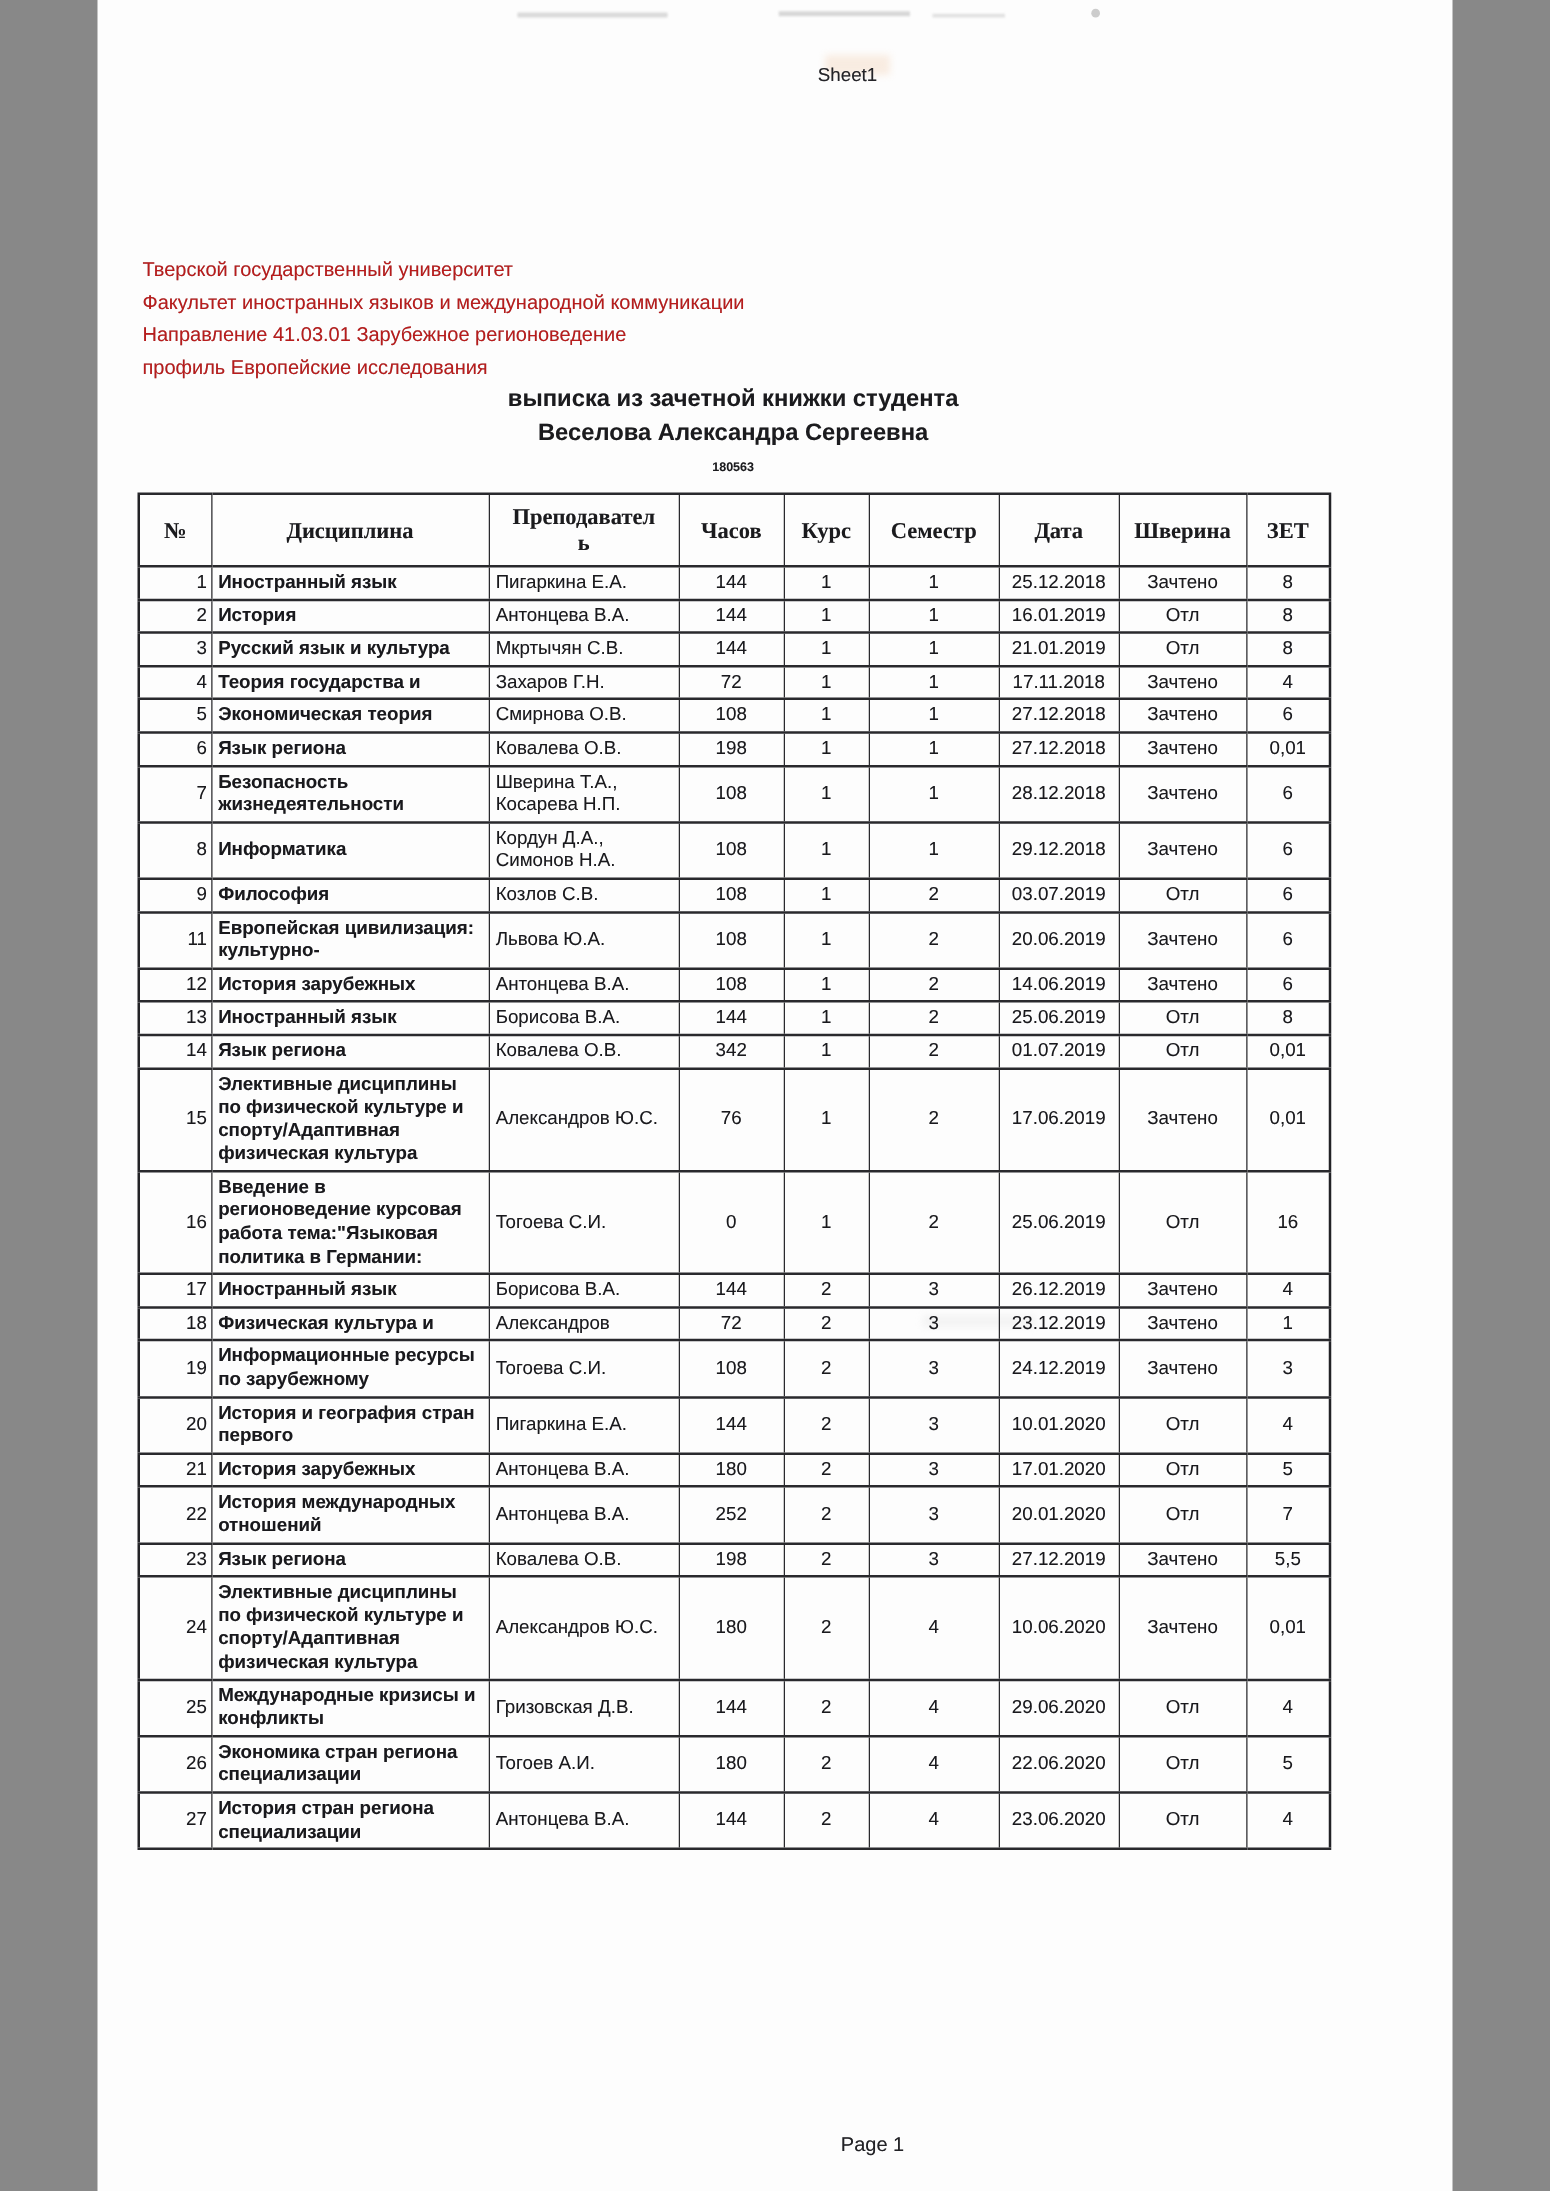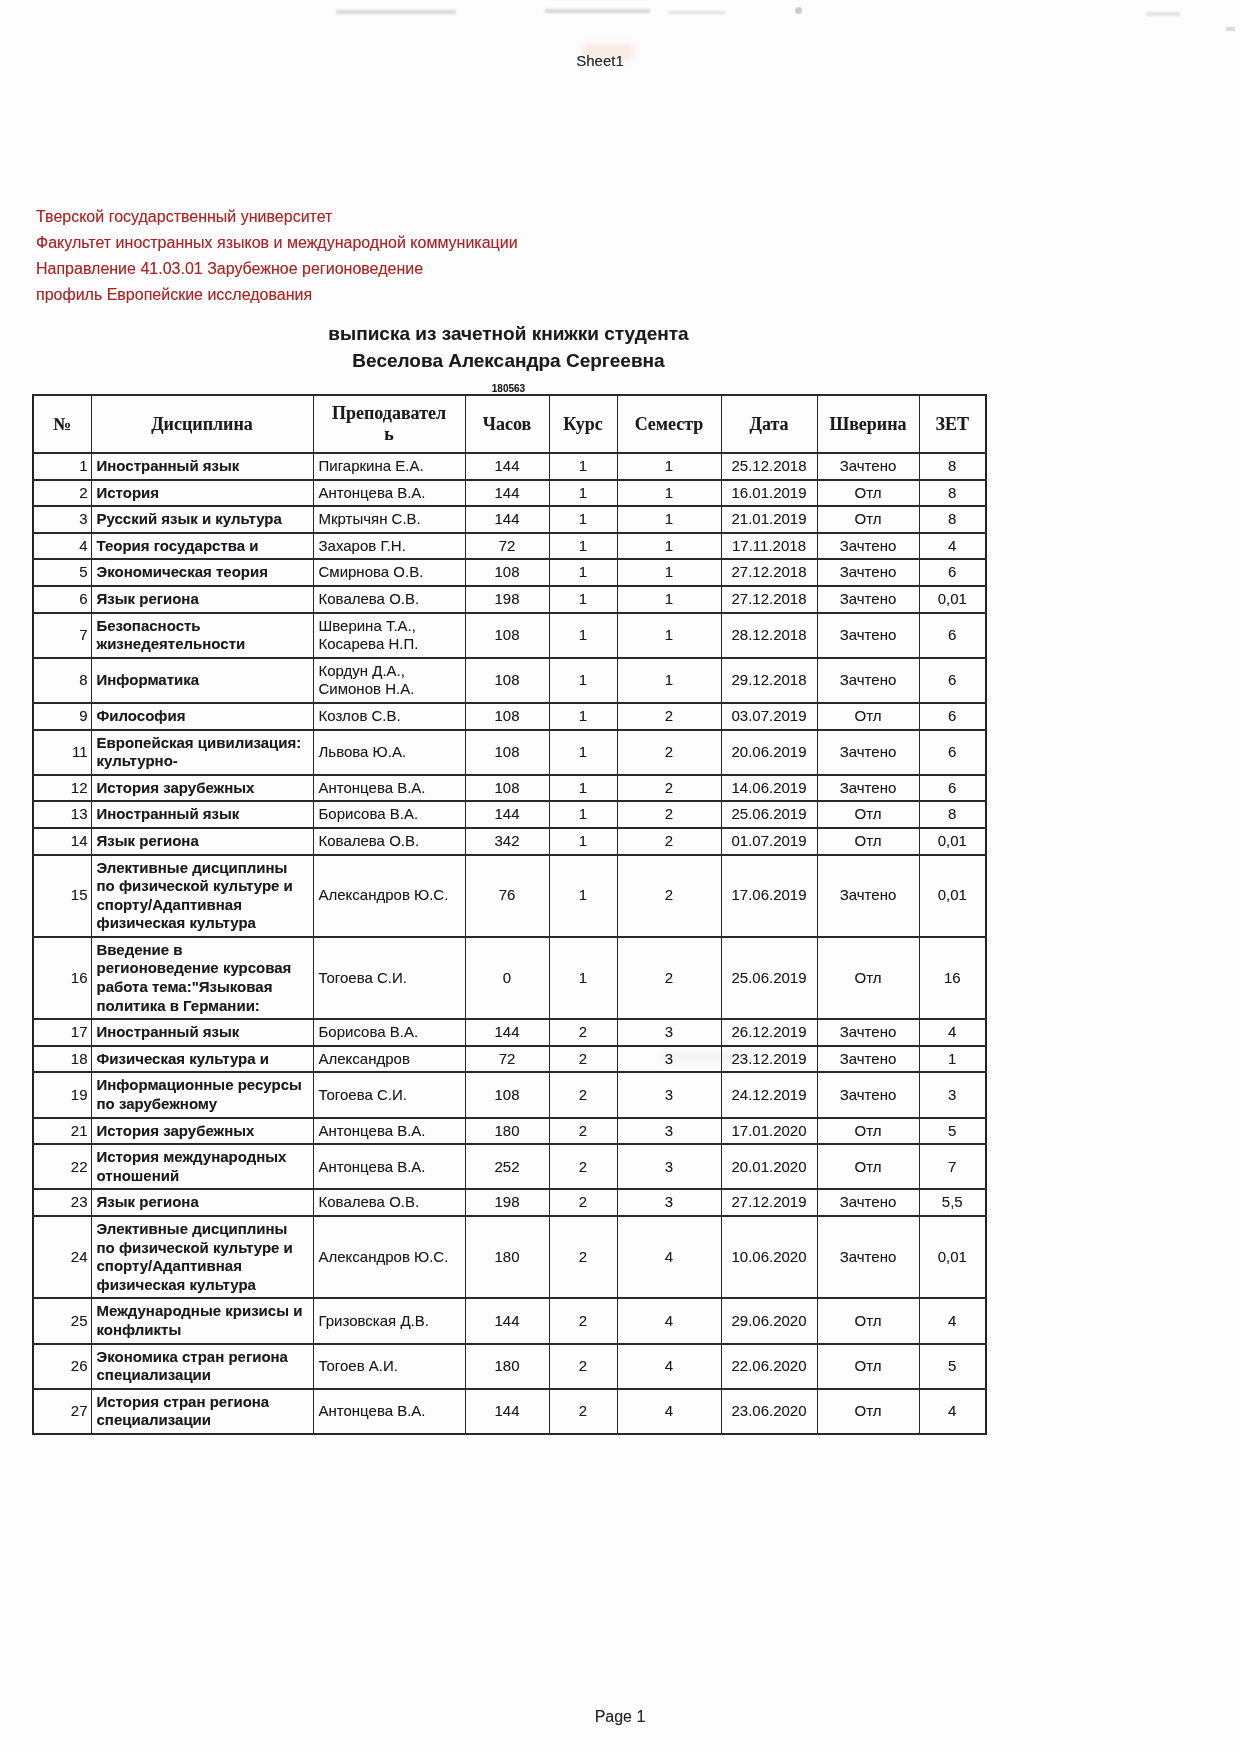--- a/index.html
+++ b/index.html
@@ -1,18 +1,18 @@
 <!DOCTYPE html>
 <html lang="ru"><head>
 <meta charset="utf-8">
 <style>
   html,body { margin:0; padding:0; background:#888; }
   .page {
     position: relative;
-    width: 1240px;
+    width: 1084px;
     height: 1753px;
     margin: 0 auto;
     background: #fdfdfd;
     overflow: hidden;
     color: #1b1b1e;
     font-family: "Liberation Sans", sans-serif;
     text-shadow: 0 0 .5px rgba(40,40,40,.35);
   }
   
   .artifact { position:absolute; pointer-events:none; }
@@ -25,21 +25,21 @@
   .a7 { left:582px; top:44px; width:52px; height:16px; background:#f0c9a8; opacity:.32; filter:blur(3px); }
   .a8 { left:660px; top:1052px; width:90px; height:10px; background:#d9d9d9; opacity:.25; filter:blur(3px); }
 
   .sheet-label {
     position:absolute; top:52px; left:0; width:1200px;
     text-align:center; font-size:15px; color:#242428;
   }
   .org-block { position:absolute; top:204px; left:36px; font-size:16px; line-height:26px; color:#b91c1c; }
   .org-block div { white-space:nowrap; }
 
-  .title-block { position:absolute; top:321px; left:32px; width:953px; text-align:center; }
+  .title-block { position:absolute; top:307px; left:32px; width:953px; text-align:center; }
   .doc-title    { font-size:19px; font-weight:bold; line-height:26px; }
   .student-name { font-size:19px; font-weight:bold; line-height:26px; margin-top:1px; }
   .student-id   { font-size:10px; font-weight:bold; line-height:24px; margin-top:3px; }
 
   table.transcript {
     position:absolute; top:394px; left:32px;
     width:953px; border-collapse:collapse; table-layout:fixed;
     border:2.5px solid #222226;
   }
   .transcript th, .transcript td {
@@ -334,20 +334,31 @@
     <td class="c-disc">Информационные ресурсы по зарубежному</td>
     <td class="c-teach">Тогоева С.И.</td>
     <td class="c-hours">108</td>
     <td class="c-course">2</td>
     <td class="c-sem">3</td>
     <td class="c-date">24.12.2019</td>
     <td class="c-grade">Зачтено</td>
     <td class="c-zet">3</td>
   </tr>
 
+  <tr>
+    <td class="c-num">20</td>
+    <td class="c-disc">История и география стран первого</td>
+    <td class="c-teach">Пигаркина Е.А.</td>
+    <td class="c-hours">144</td>
+    <td class="c-course">2</td>
+    <td class="c-sem">3</td>
+    <td class="c-date">10.01.2020</td>
+    <td class="c-grade">Отл</td>
+    <td class="c-zet">4</td>
+  </tr>
 
   <tr>
     <td class="c-num">21</td>
     <td class="c-disc">История зарубежных</td>
     <td class="c-teach">Антонцева В.А.</td>
     <td class="c-hours">180</td>
     <td class="c-course">2</td>
     <td class="c-sem">3</td>
     <td class="c-date">17.01.2020</td>
     <td class="c-grade">Отл</td>

